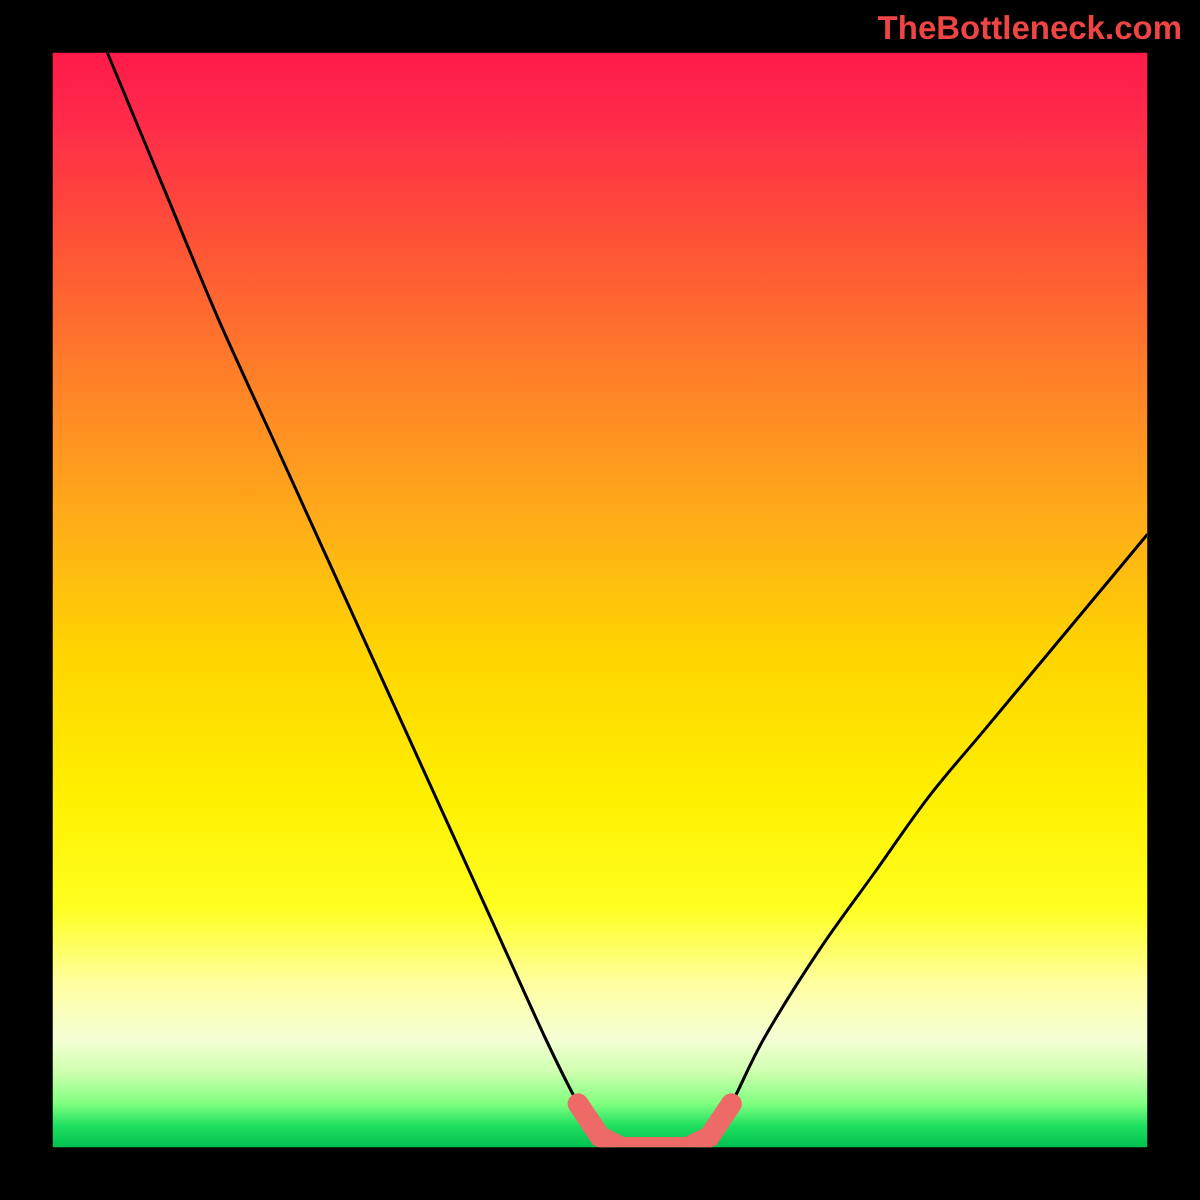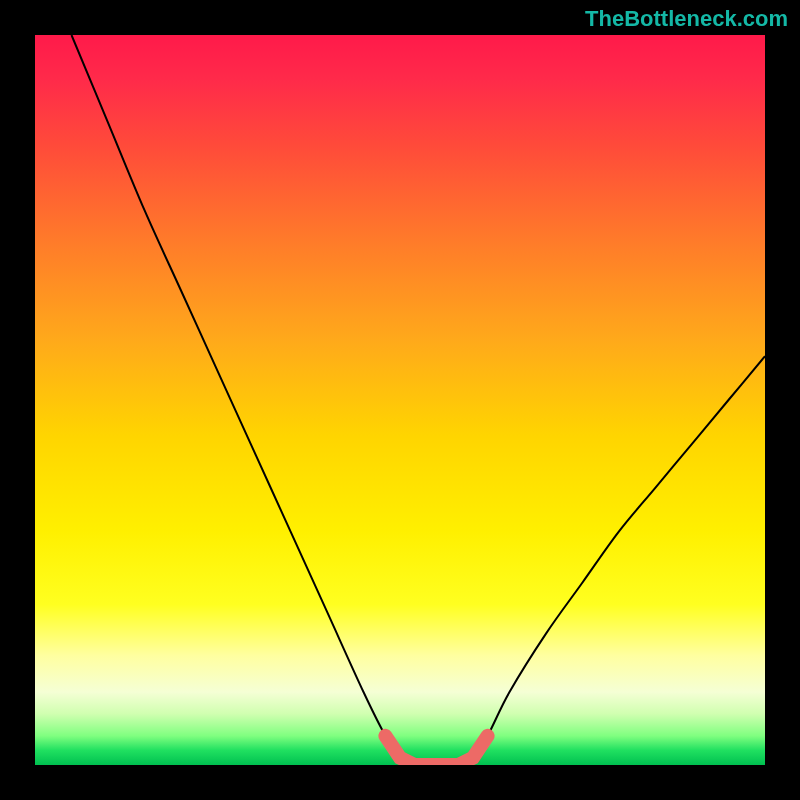--- a/index.html
+++ b/index.html
@@ -8,21 +8,21 @@
     width: 800px;
     height: 800px;
     background: #000;
     position: relative;
     overflow: hidden;
   }
   .watermark {
     position: absolute;
     top: 6px;
     right: 12px;
-    color: #14b8a6;
+    color: #ef4444;
     font-family: Arial, sans-serif;
     font-size: 22px;
     font-weight: bold;
     z-index: 10;
     text-align: right;
   }
   .plot-area {
     position: absolute;
     left: 35px;
     top: 35px;

